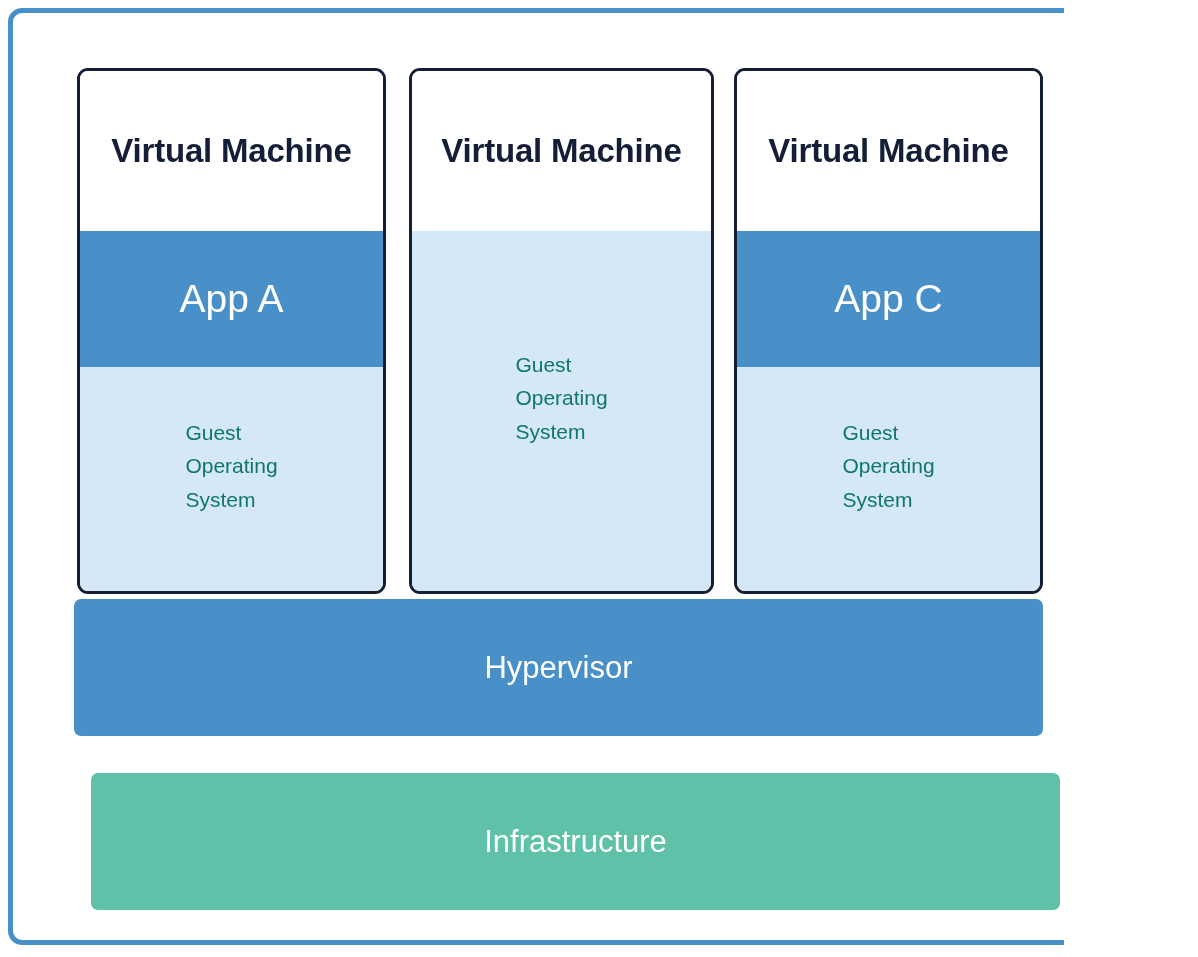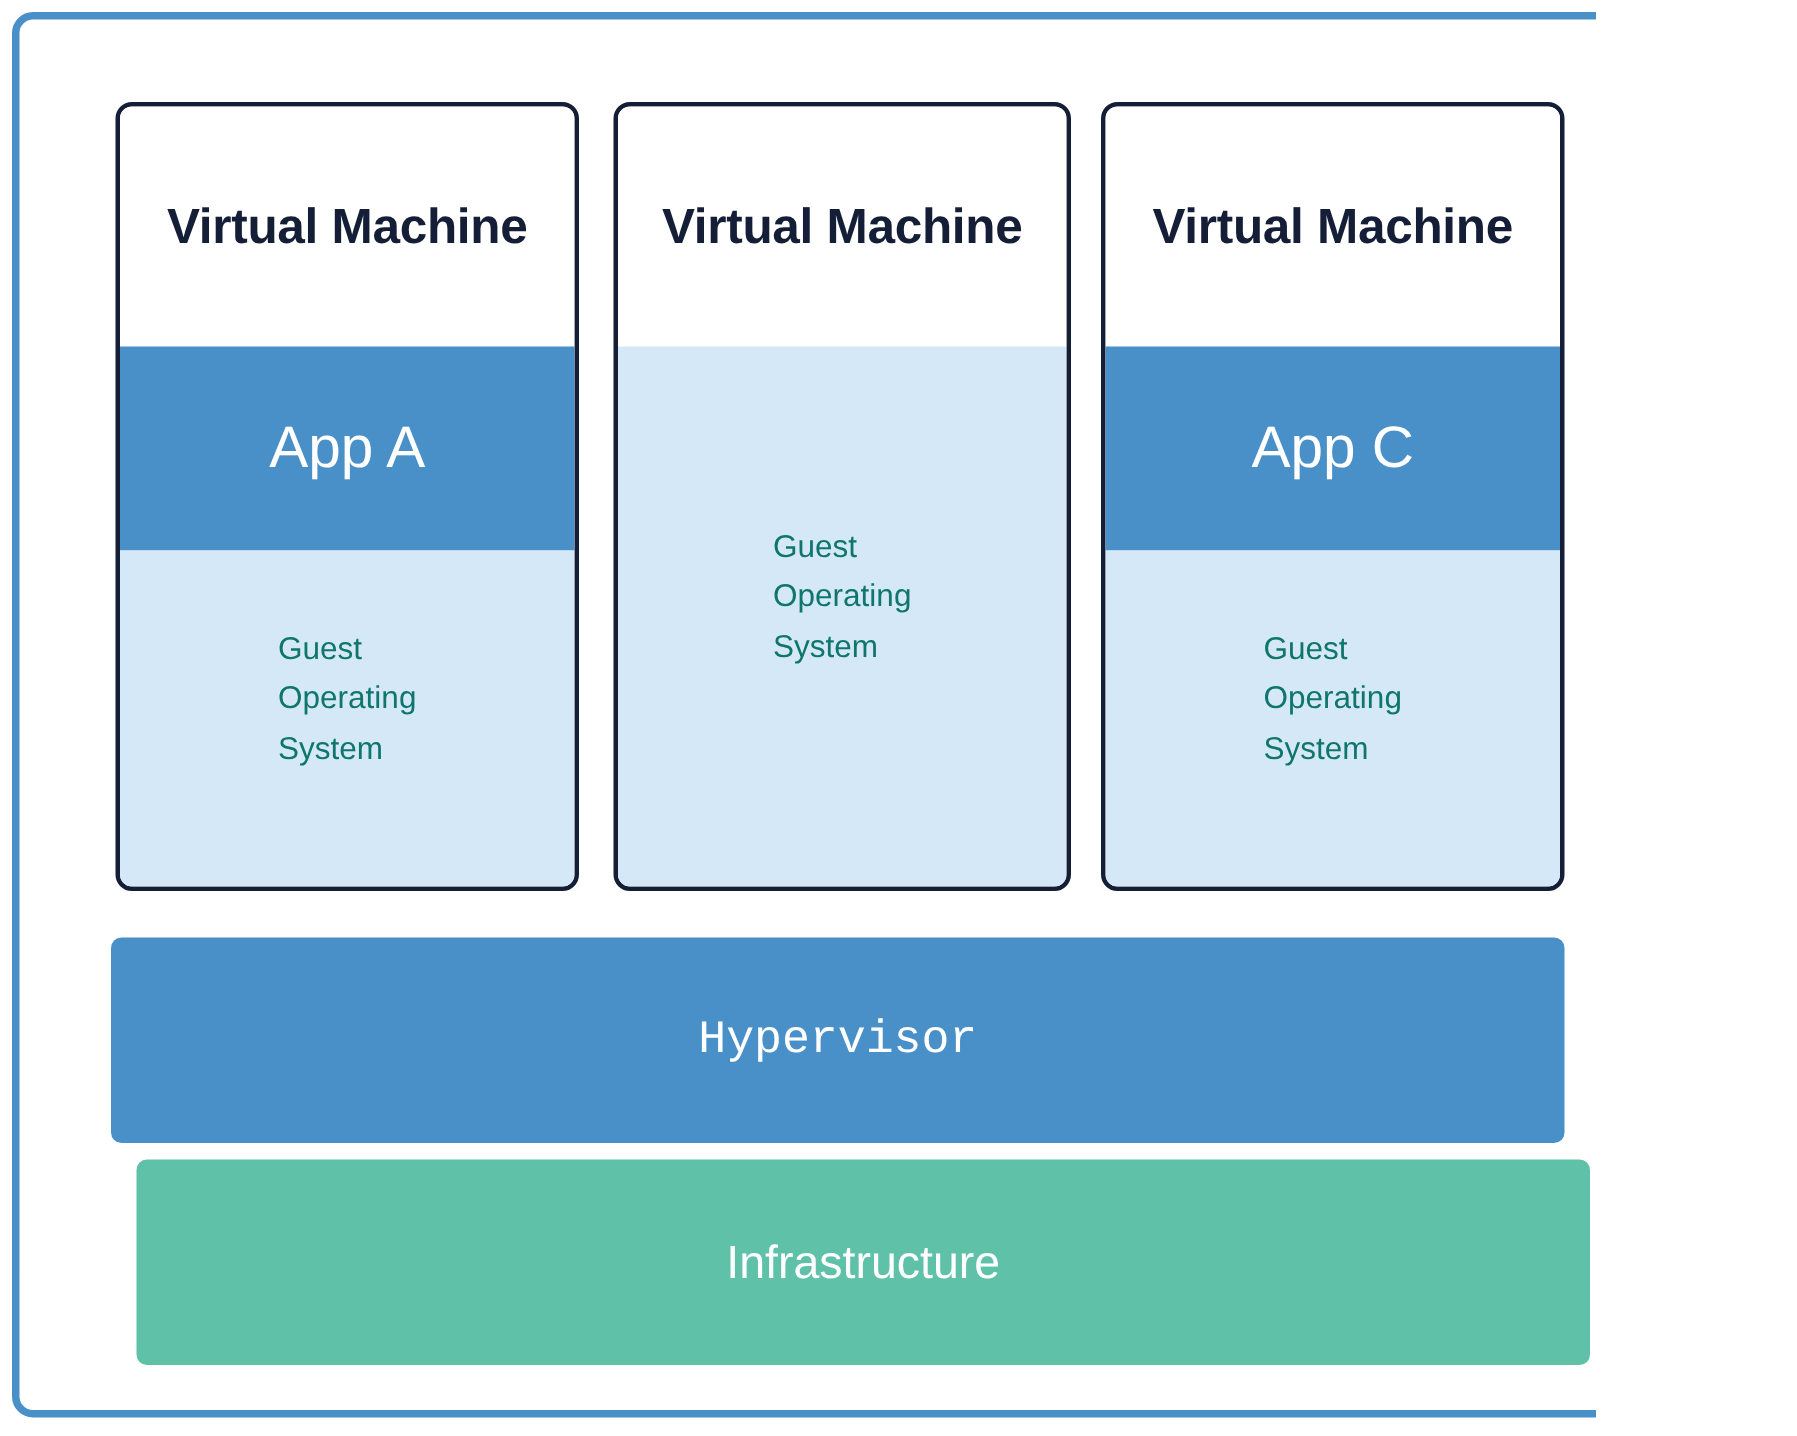--- a/index.html
+++ b/index.html
@@ -104,24 +104,23 @@
     position: absolute;
     left: 61px;
     width: 969px;
     box-sizing: border-box;
     border-radius: 7px;
     display: flex;
     align-items: center;
     justify-content: center;
   }
   #hypervisor-bar {
-    top: 612px;
+    top: 586px;
     height: 137px;
     background: #4a90c8;
-    font-family: Liberation Mono, monospace;
   }
   #infrastructure-bar {
     top: 760px;
     height: 137px;
     background: #5ec1a8;
     margin-left: 17px;
   }
   .layer-label {
     font-size: 31px;
     font-weight: normal;

